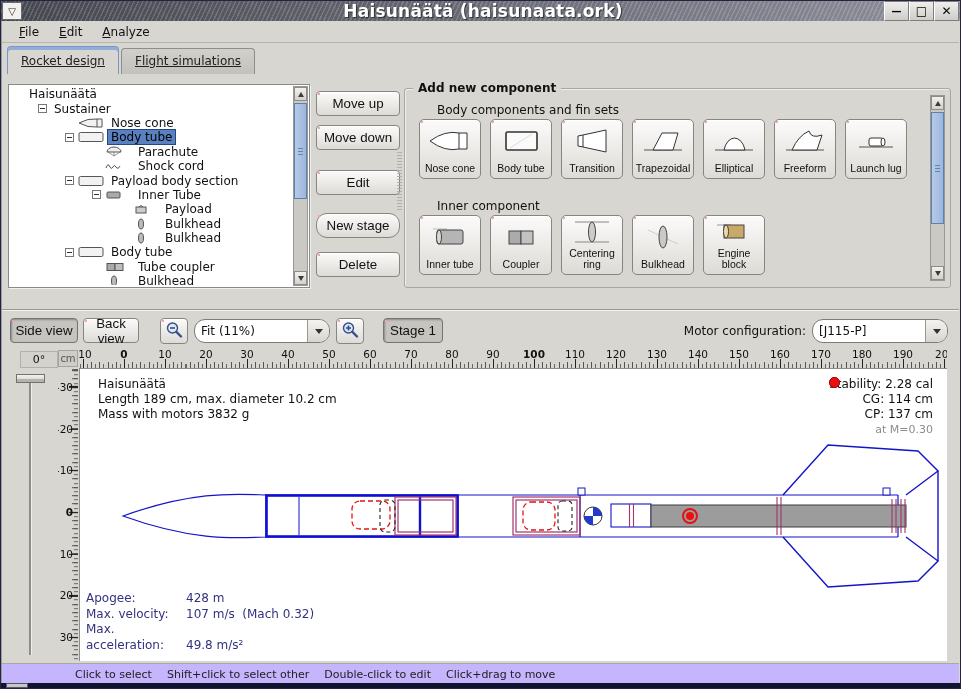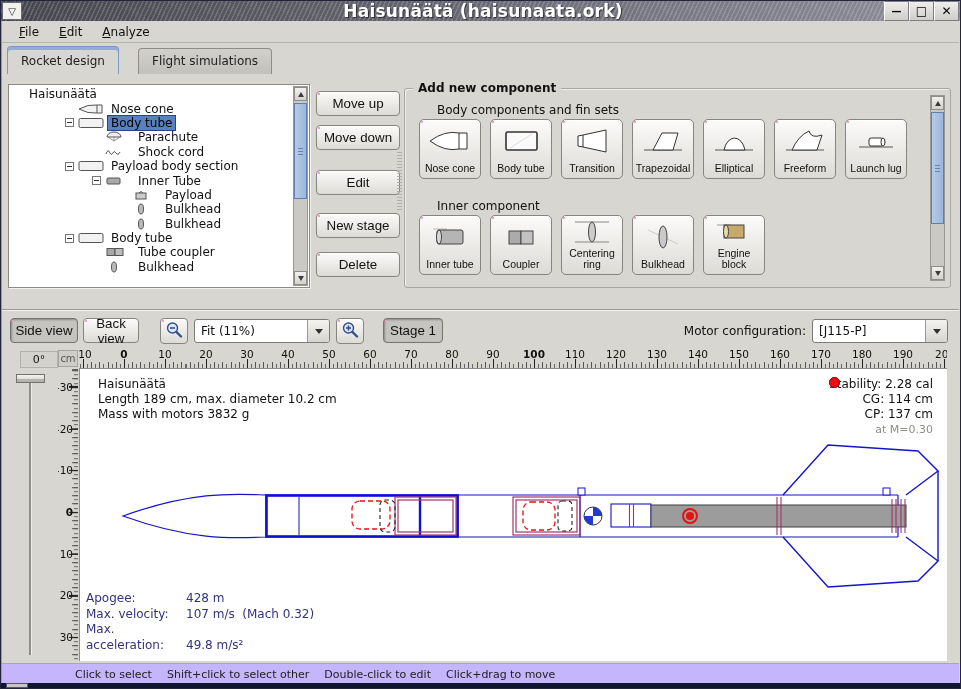--- a/index.html
+++ b/index.html
@@ -28,21 +28,21 @@
 
   
   .menubar { position:absolute; left:2px; top:21px; right:2px; height:22px; background:#d8d6d1;
     border-bottom:1px solid #b7b5b0; display:flex; align-items:center; padding-left:8px; gap:2px; }
   .menu-item { padding:3px 9px; }
   .menu-key { text-decoration:underline; }
 
   
   .tabbar { position:absolute; left:2px; top:44px; right:2px; height:30px; display:flex; align-items:flex-end; padding-left:5px; }
   .tab { border:1px solid #8f8d88; border-bottom:none; border-radius:4px 4px 0 0; padding:5px 13px 6px;
-    background:linear-gradient(#d2d0cb,#c3c1bc); position:relative; margin-right:19px; color:#222; }
+    background:linear-gradient(#d2d0cb,#c3c1bc); position:relative; margin-right:2px; color:#222;text-decoration:underline; }
   .tab.active { background:#d8d6d1; border-color:#7b96c8; padding-top:7px; z-index:2;
     box-shadow: inset 0 3px 0 #93acd8; }
 
   
   .tree-panel { position:absolute; left:8px; top:84px; width:302px; height:204px; background:#fff;
     border:1px solid #8a8a8a; box-shadow:1px 1px 0 #f1f0ed; }
   .tree-rows { position:absolute; left:2px; top:2px; right:17px; bottom:2px; overflow:hidden; }
   .trow { display:flex; align-items:center; height:14.4px; white-space:nowrap; }
   .tsp { display:inline-block; height:1px; }
   .d0 .tsp{width:15px;} .d1 .tsp{width:27px;} .d2 .tsp{width:54px;} .d3 .tsp{width:81px;} .d4 .tsp{width:108px;}
@@ -84,21 +84,21 @@
   .comp-row { position:absolute; left:14px; display:flex; gap:9px; }
   .comp-btn { width:62px; height:60px; flex:none; display:flex; flex-direction:column; border-radius:5px; }
   .comp-btn .cicon { flex:1; display:flex; align-items:center; justify-content:center; }
   .comp-btn .clabel { font-size:10.5px; line-height:1.05; text-align:center; padding:0 2px 4px; }
 
   
   .view-toolbar { position:absolute; left:2px; top:310px; right:2px; height:38px;
     border-top:1px solid #f2f1ee; box-shadow:0 -1px 0 #9a9893; }
   .tb-btn { position:absolute; top:7px; height:25px; }
   .icon-btn { width:28px; height:26px; }
-  .combo { position:absolute; top:8px; height:24px; display:flex; border:1px solid #7d7b76; border-radius:3px; background:#fff; overflow:hidden; }
+  .combo { position:absolute; top:8px; height:24px; display:flex; border:1px solid #7d7b76; border-radius:11px; background:#fff; overflow:hidden; }
   .combo-value { flex:1; padding:4px 6px 0; white-space:nowrap; }
   .combo-arrow { width:22px; background:linear-gradient(#f4f3f0,#d7d5d0); border-left:1px solid #9a9893;
     display:flex; align-items:center; justify-content:center; }
   .chev { width:0; height:0; border-left:4px solid transparent; border-right:4px solid transparent; border-top:5px solid #333; }
   .motor-label { position:absolute; right:153px; top:13px; }
 
   
   .drawing { position:absolute; left:2px; top:348px; width:957px; height:315px; background:#d8d6d1; }
   .rot-label { position:absolute; left:18px; top:3px; width:38px; height:17px; background:#d4d2cd;
     border:1px solid #b3b1ac; display:flex; align-items:center; justify-content:center; font-size:11px; }
@@ -178,20 +178,25 @@
     <div class="tab active">Rocket design</div>
     <div class="tab">Flight simulations</div>
   </div>
 
   <div class="tree-panel">
     <div class="tree-rows">
       <div class="trow d0">
           <span class="tsp"></span>
           <span class="tlabel">Haisunäätä</span>
         </div>
+      <div class="trow d1">
+          <span class="tsp"></span>
+          <span class="texp"></span>
+          <span class="tlabel">Sustainer</span>
+        </div>
       <div class="trow d2">
           <span class="tsp"></span>
           <span class="texp hidden"></span>
           <span class="ticon">
             <svg width="26" height="12" viewBox="0 0 26 12">
               <path d="M1 6 Q10 1 19 2 L24 2 L24 10 L19 10 Q10 11 1 6 Z" fill="#f2f2f2" stroke="#555"></path>
               <line x1="19" y1="2" x2="19" y2="10" stroke="#555"></line>
             </svg>
           </span>
           <span class="tlabel">Nose cone</span>
@@ -317,21 +322,21 @@
       <div class="sb-thumb" style="top:16px; height:96px;"></div>
       <div class="sb-btn down">
           <span class="tri-down"></span>
         </div>
     </div>
   </div>
 
   <button class="btn action-btn" style="top:91px;">Move up</button>
   <button class="btn action-btn" style="top:125px;">Move down</button>
   <button class="btn action-btn" style="top:170px;">Edit</button>
-  <button class="btn action-btn" style="top:213px;">New stage</button>
+  <button class="btn action-btn" style="top:213px;border-radius:11px;">New stage</button>
   <button class="btn action-btn" style="top:252px;">Delete</button>
 
   <div class="splitter-dots"></div>
 
   <div class="groupbox">
     <div class="group-title">Add new component</div>
     <div class="comp-label" style="top:14px;">Body components and fin sets</div>
     <div class="comp-row" style="top:30px;">
       <button class="btn comp-btn">
         <span class="cicon">

